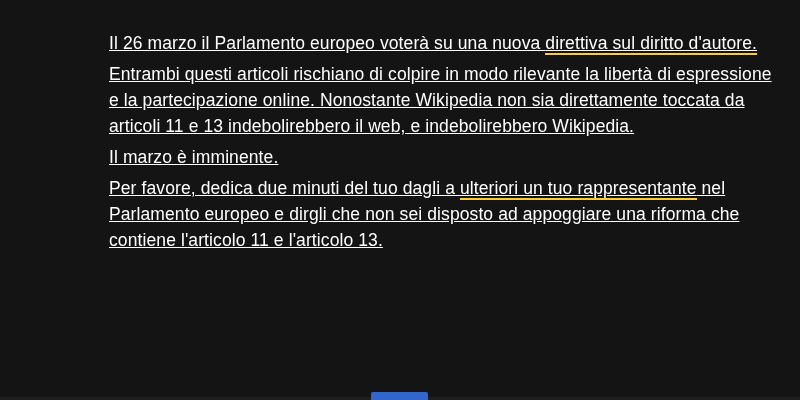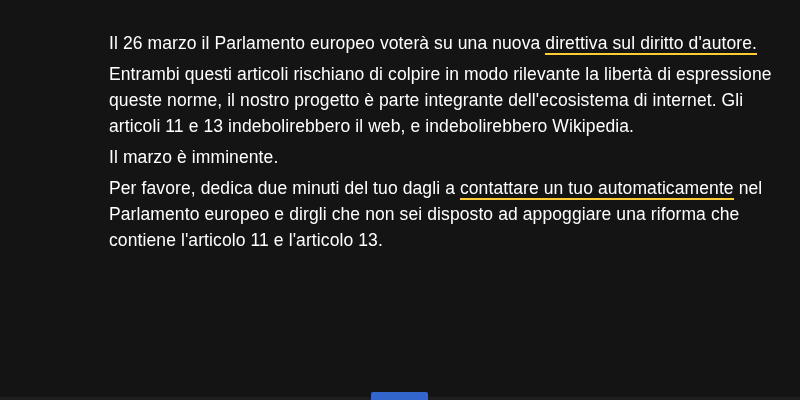--- a/index.html
+++ b/index.html
@@ -20,20 +20,21 @@
     top: 30px;
     width: 660px;
     color: #ffffff;
   }
   .banner p {
     margin: 0 0 5px 0;
     font-size: 17.5px;
     font-weight: 400;
     line-height: 26px;
     letter-spacing: 0.1px;
+    text-decoration: underline;
   }
   .line {
     display: block;
     white-space: nowrap;
   }
   a.link {
     color: #ffffff;
     text-decoration: none;
     border-bottom: 2px solid #fc3;
     cursor: pointer;
@@ -61,30 +62,30 @@
 <body>
 
 <div class="banner">
 
   <p>
     <span class="line"><span>Il 26 marzo il Parlamento europeo voterà su una nuova </span><a class="link">direttiva sul diritto d'autore.</a></span>
   </p>
 
   <p>
     <span class="line">Entrambi questi articoli rischiano di colpire in modo rilevante la libertà di espressione</span>
-    <span class="line">queste norme, il nostro progetto è parte integrante dell'ecosistema di internet. Gli</span>
+    <span class="line">e la partecipazione online. Nonostante Wikipedia non sia direttamente toccata da</span>
     <span class="line">articoli 11 e 13 indebolirebbero il web, e indebolirebbero Wikipedia.</span>
   </p>
 
   <p>
     <span class="line">Il marzo è imminente.</span>
   </p>
 
   <p>
-    <span class="line"><span>Per favore, dedica due minuti del tuo dagli a </span><a class="link">contattare un tuo automaticamente</a><span> nel</span></span>
+    <span class="line"><span>Per favore, dedica due minuti del tuo dagli a </span><a class="link">ulteriori un tuo rappresentante</a><span> nel</span></span>
     <span class="line">Parlamento europeo e dirgli che non sei disposto ad appoggiare una riforma che</span>
     <span class="line">contiene l'articolo 11 e l'articolo 13.</span>
   </p>
 
 </div>
 
 <div class="bottom-strip"></div>
 <div class="partial-button"></div>
 
 </body></html>

